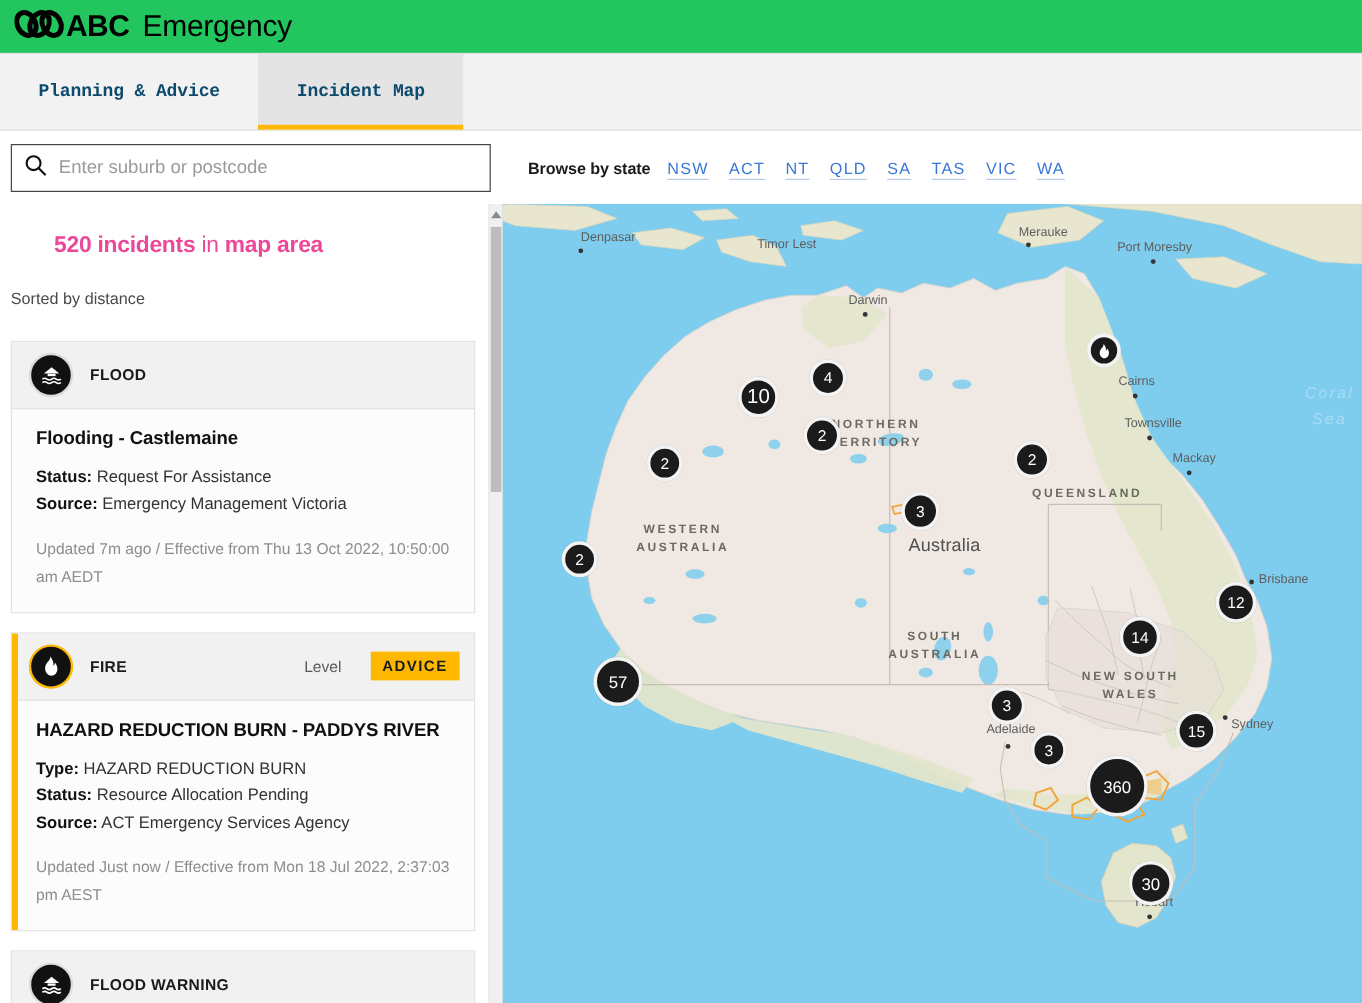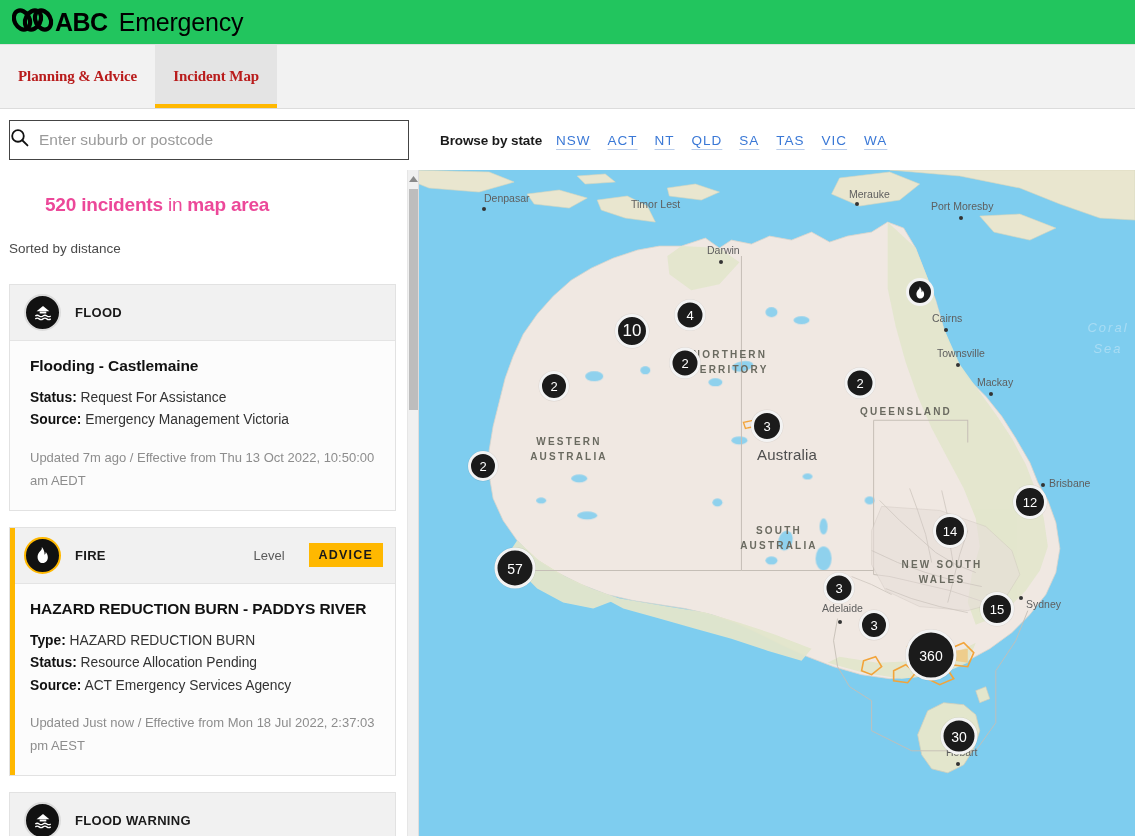--- a/index.html
+++ b/index.html
@@ -42,29 +42,29 @@
   .tabbar {
     height: 64px;
     background: #f2f2f2;
     display: flex;
     align-items: stretch;
     border-bottom: 1px solid #dcdcdc;
   }
   .tab {
     display: flex;
     align-items: center;
-    padding: 0 18px;
+    padding: 0 32px;
     font-size: 15px;
     font-weight: 700;
-    color: #b91c1c;
+    color: #0c4a6e;
     cursor: pointer;
     position: relative;
     background: transparent;
     border: none;
-    font-family: Liberation Serif, serif;
+    font-family: Liberation Mono, monospace;
     letter-spacing: -0.1px;
   }
   .tab.active {
     background: #e4e4e4;
   }
   .tab.active::after {
     content: "";
     position: absolute;
     left: 0; right: 0; bottom: 0;
     height: 4px;
@@ -78,21 +78,21 @@
     align-items: center;
     background: #fff;
     padding-left: 9px;
   }
   .search-wrap {
     width: 400px;
     height: 40px;
     border: 1px solid #444;
     display: flex;
     align-items: center;
-    padding: 0 0;
+    padding: 0 10px;
     background: #fff;
   }
   .search-icon { flex: 0 0 auto; display: block; margin-right: 8px; }
   .search-input {
     border: none;
     outline: none;
     flex: 1;
     height: 100%;
     font-size: 15.5px;
     color: #111;

